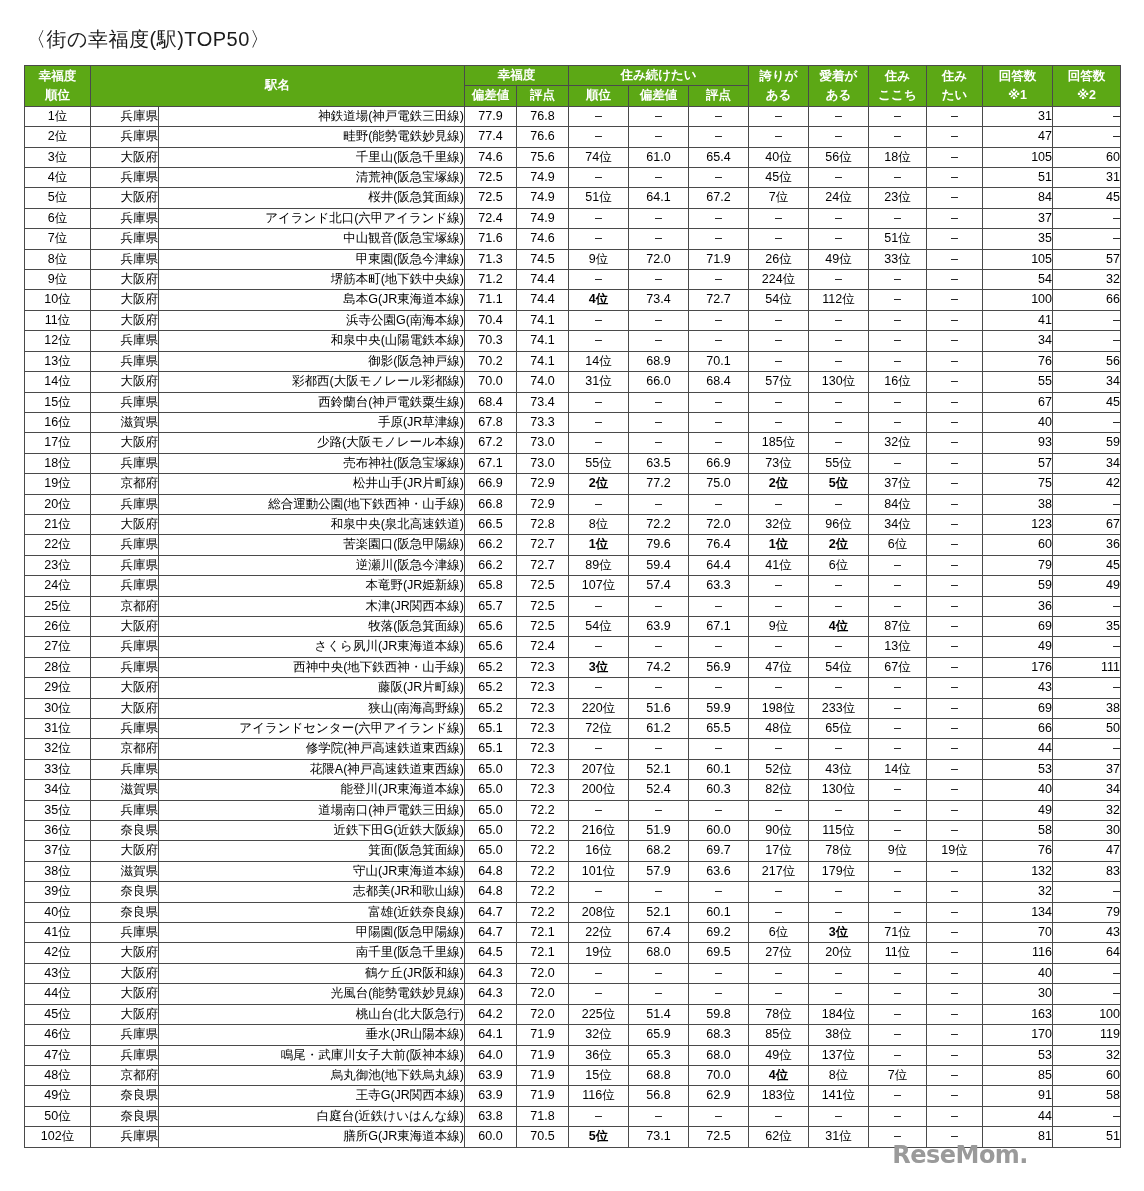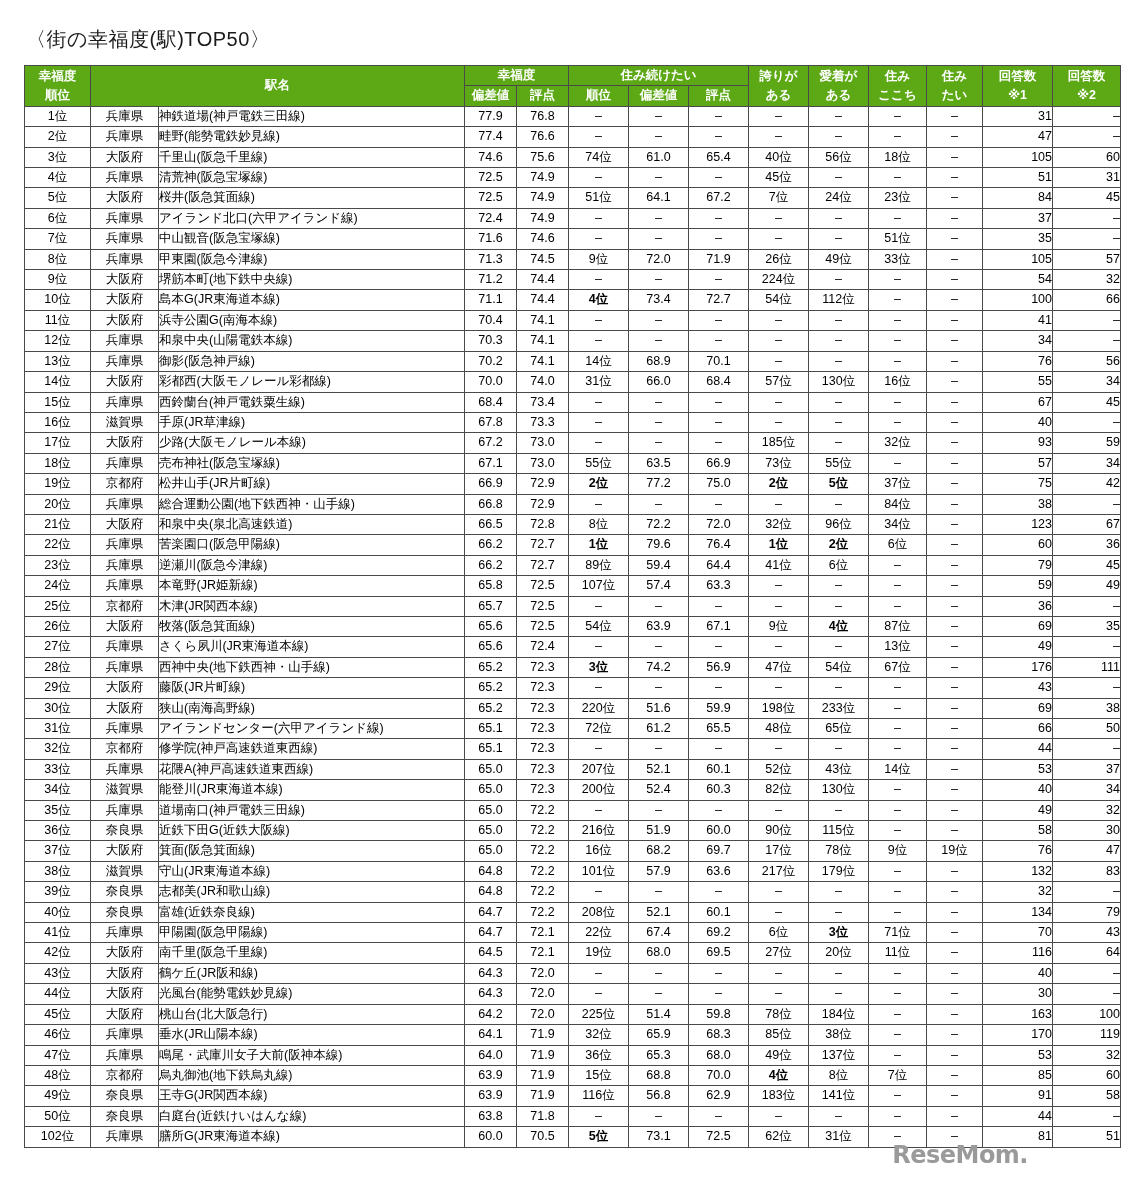--- a/index.html
+++ b/index.html
@@ -49,22 +49,22 @@
     vertical-align: middle;
   }
   thead th.h-tall { height: 40px; }
   thead th.h-half { height: 20px; }
   thead tr.hr1 th { height: 20px; }
   thead tr.hr2 th { height: 20px; }
   thead th .l2 { display:block; }
 
   
   td.c-rank      { text-align: center; }
-  td.c-pref      { text-align: center; }
-  td.c-station   { text-align: left; padding-left: 5px; border-left: 1px dotted #777; }
+  td.c-pref      { text-align: right; }
+  td.c-station   { text-align: right; padding-left: 5px; border-left: 1px dotted #777; }
   td.c-num       { text-align: center; }
   td.c-numr      { text-align: right; padding-right: 6px; }
   td.dotted-l    { border-left: 1px dotted #777; }
   td.b           { font-weight: bold; }
 
   tbody tr td { background: #fff; }
 
   
   .logo {
     position: absolute;

